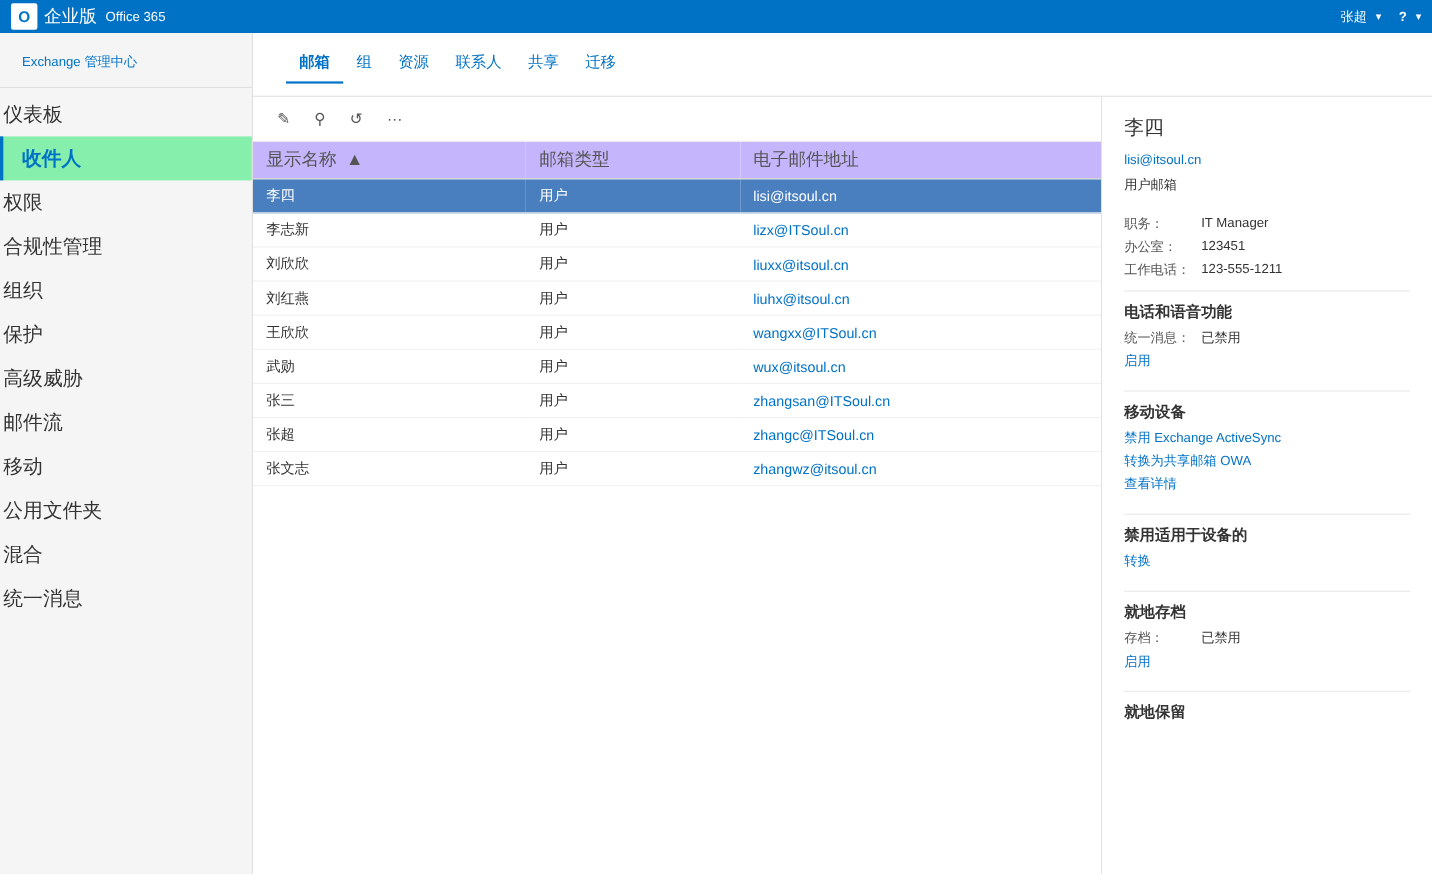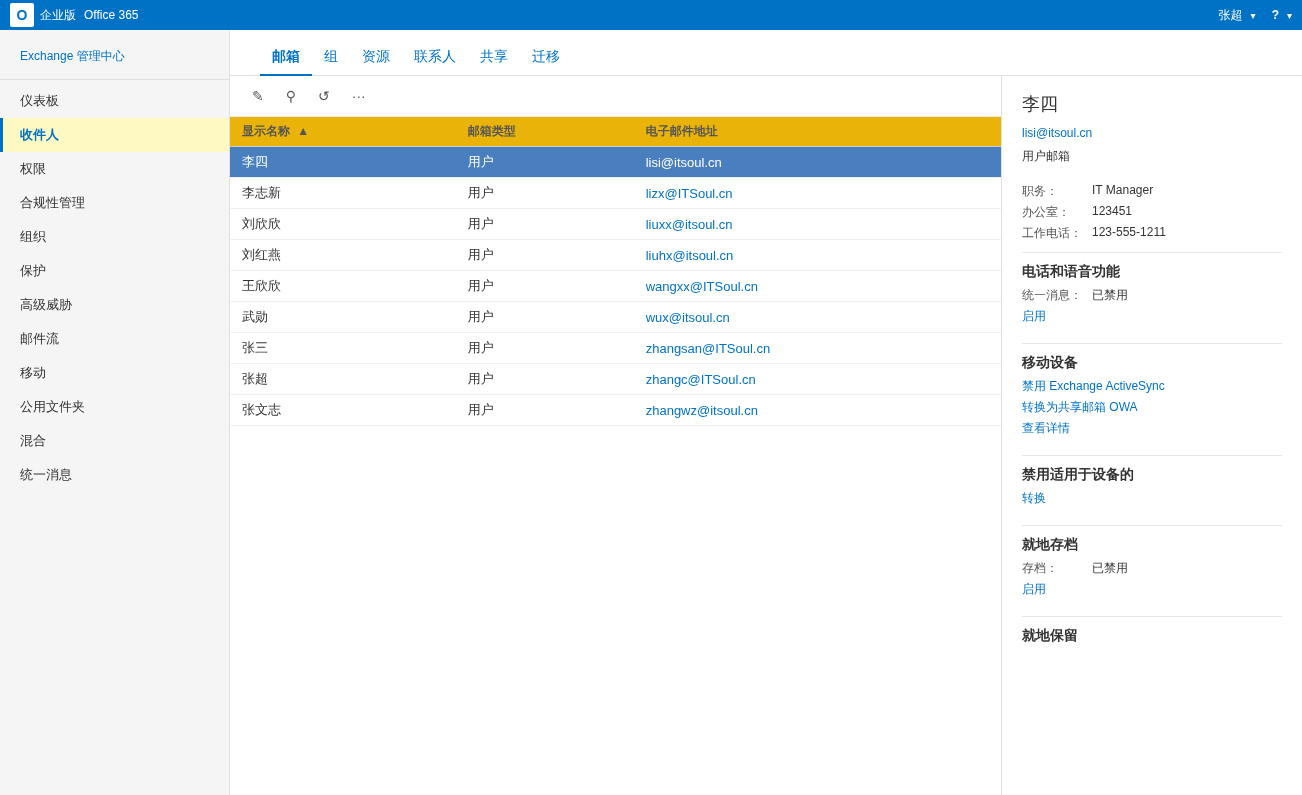--- a/index.html
+++ b/index.html
@@ -17,21 +17,21 @@
     }
     #topbar .logo {
       width: 24px; height: 24px;
       background: #fff;
       border-radius: 2px;
       display: flex; align-items: center; justify-content: center;
       margin-right: 6px;
       flex-shrink: 0;
     }
     #topbar .logo span { color: #0072c6; font-weight: bold; font-size: 14px; }
-    #topbar .enterprise { font-size: 12px; margin-right: 8px; }
+    #topbar .enterprise { font-size: 16px; margin-right: 8px; }
     #topbar .office365 { font-size: 12px; }
     #topbar .spacer { flex: 1; }
     #topbar .user-area { display: flex; align-items: center; gap: 8px; font-size: 12px; }
     #topbar .user-area .username { cursor: pointer; }
     #topbar .user-area .help { cursor: pointer; }
 
     
     #main-layout { display: flex; height: calc(795px - 30px); }
 
     
@@ -44,41 +44,41 @@
     }
     #sidebar .app-title {
       padding: 18px 20px 14px 20px;
       font-size: 12px;
       color: #0072c6;
       font-weight: 300;
       border-bottom: 1px solid #e0e0e0;
       margin-bottom: 4px;
     }
     .sidebar-item {
-      padding: 8px 20px;
+      padding: 8px 3px;
       cursor: pointer;
       color: #333;
-      font-size: 13px;
+      font-size: 18px;
     }
     .sidebar-item.active {
-      background: #fef9c3;
+      background: #86efac;
       color: #0072c6;
       border-left: 3px solid #0072c6;
       padding-left: 17px;
       font-weight: 600;
     }
 
     
     #content { flex: 1; display: flex; flex-direction: column; overflow: hidden; }
 
     
     #subnav {
       display: flex;
       align-items: center;
-      padding: 10px 30px 0 30px;
+      padding: 10px 30px 12px 30px;
       border-bottom: 1px solid #e0e0e0;
       gap: 0;
     }
     .subnav-tab {
       padding: 8px 12px;
       cursor: pointer;
       font-size: 14px;
       color: #0072c6;
       border-bottom: 2px solid transparent;
       margin-bottom: -1px;
@@ -108,27 +108,27 @@
       padding: 4px 6px;
       color: #555;
       font-size: 14px;
       border: none; background: transparent;
     }
 
     
     #mailbox-table { flex: 1; overflow-y: auto; }
     table { width: 100%; border-collapse: collapse; }
     thead th {
-      background: #eab308;
+      background: #c4b5fd;
       border-bottom: 1px solid #ccc;
       text-align: left;
       padding: 6px 12px;
-      font-size: 12px;
+      font-size: 16px;
       color: #555;
-      font-weight: 700;
+      font-weight: 400;
       position: sticky; top: 0;
     }
     tbody tr { cursor: pointer; }
     tbody tr.selected { background: #4a7fbf; color: #fff; }
     tbody tr.selected td { color: #fff; }
     td { padding: 6px 12px; border-bottom: 1px solid #f0f0f0; font-size: 13px; }
     td.email-col { color: #0072c6; }
 
     
     #detail-panel {

